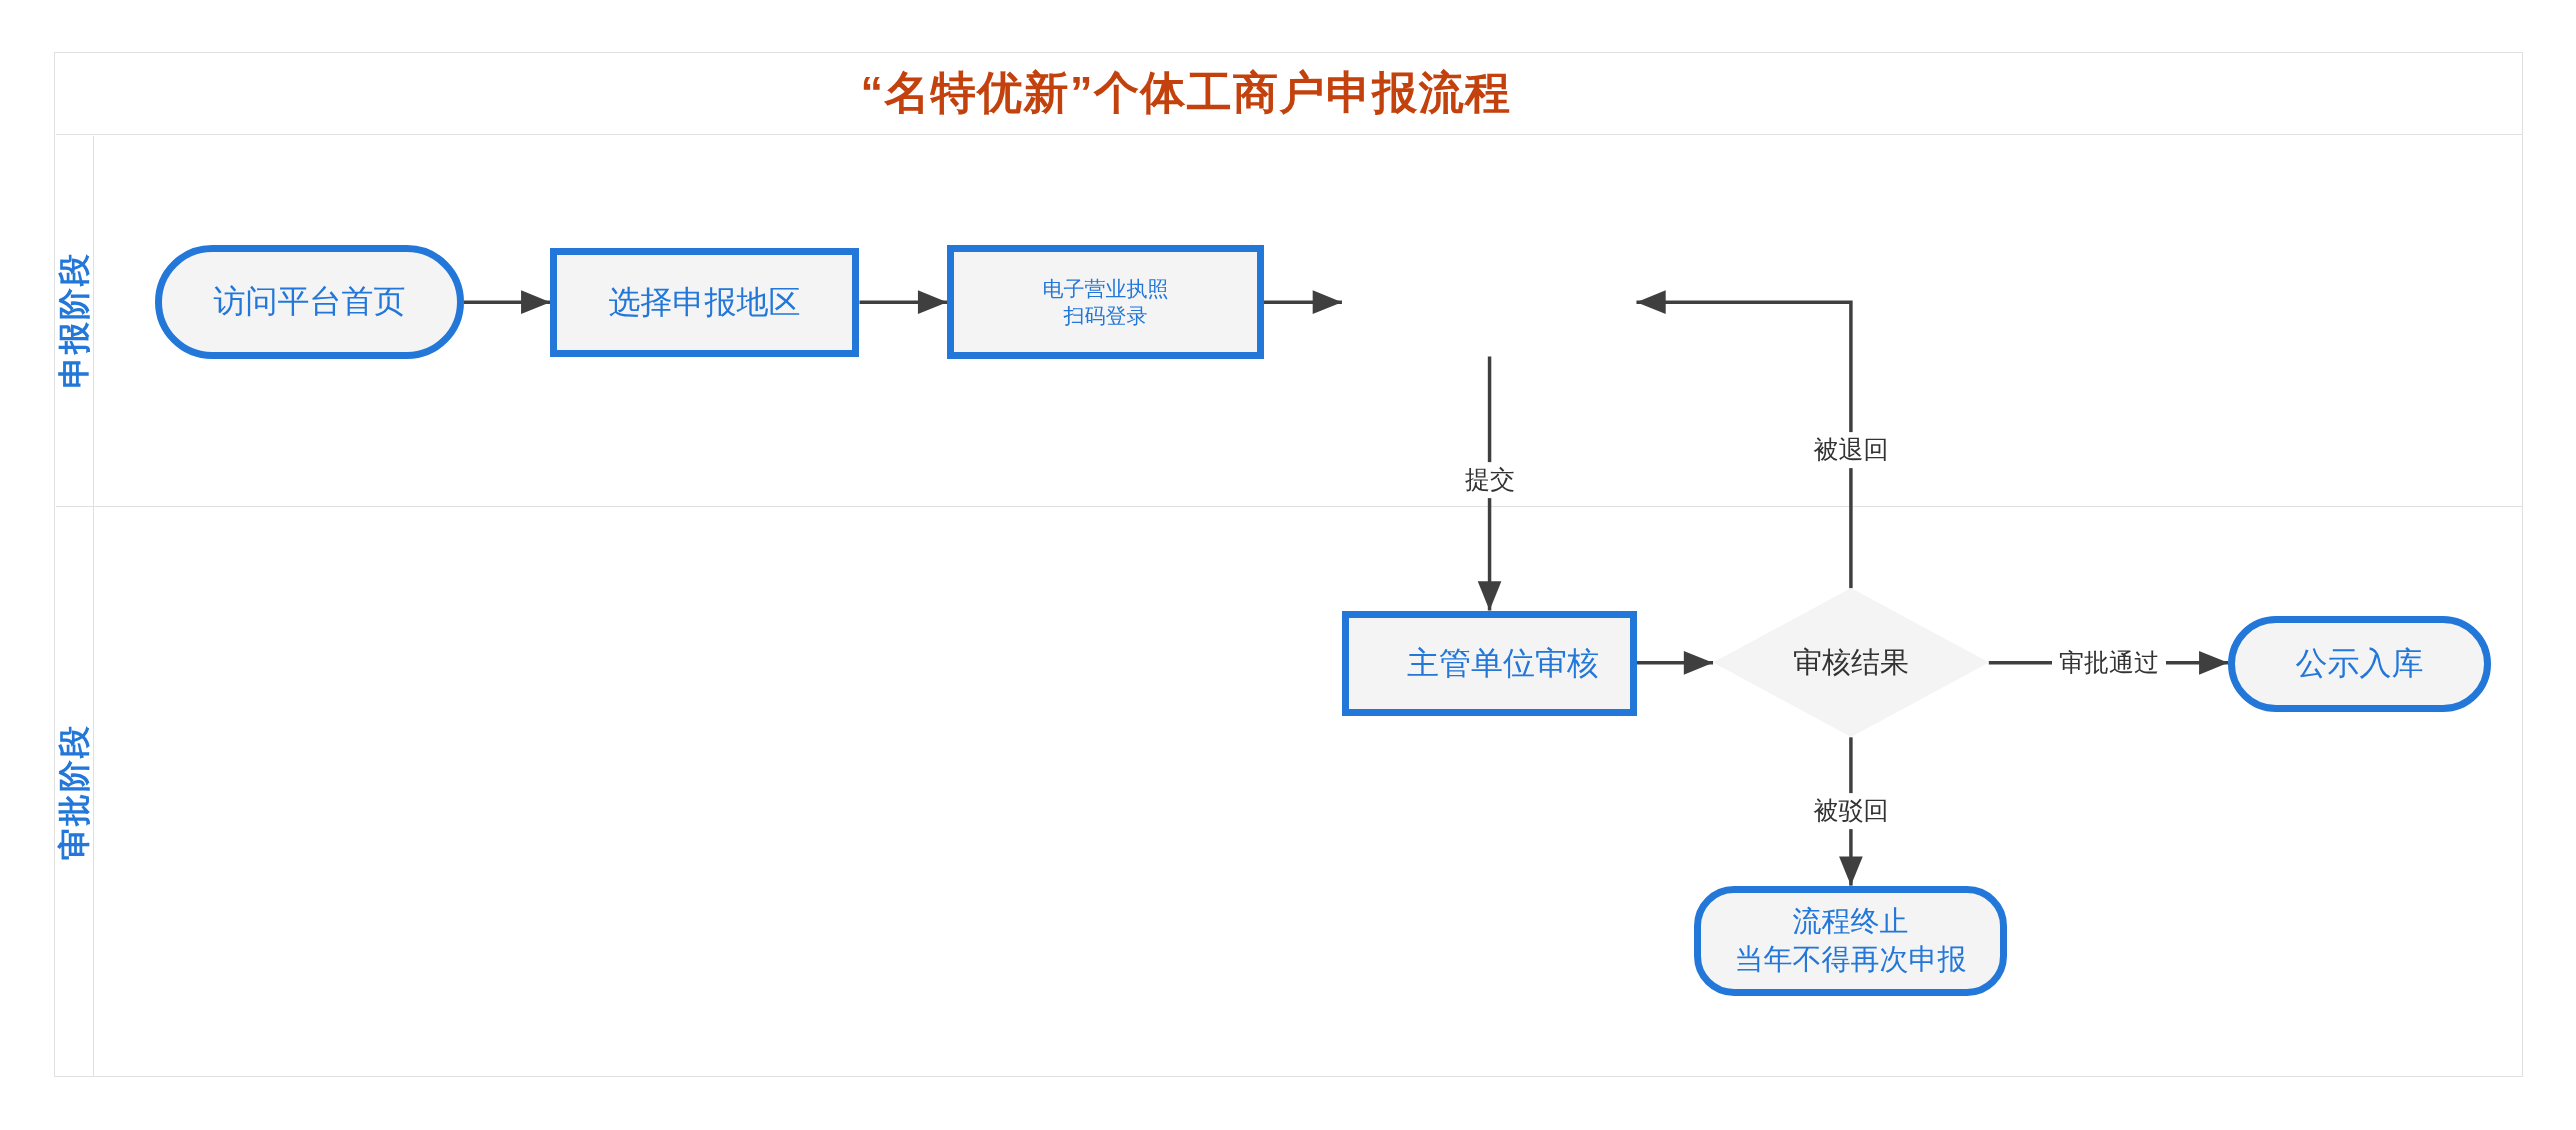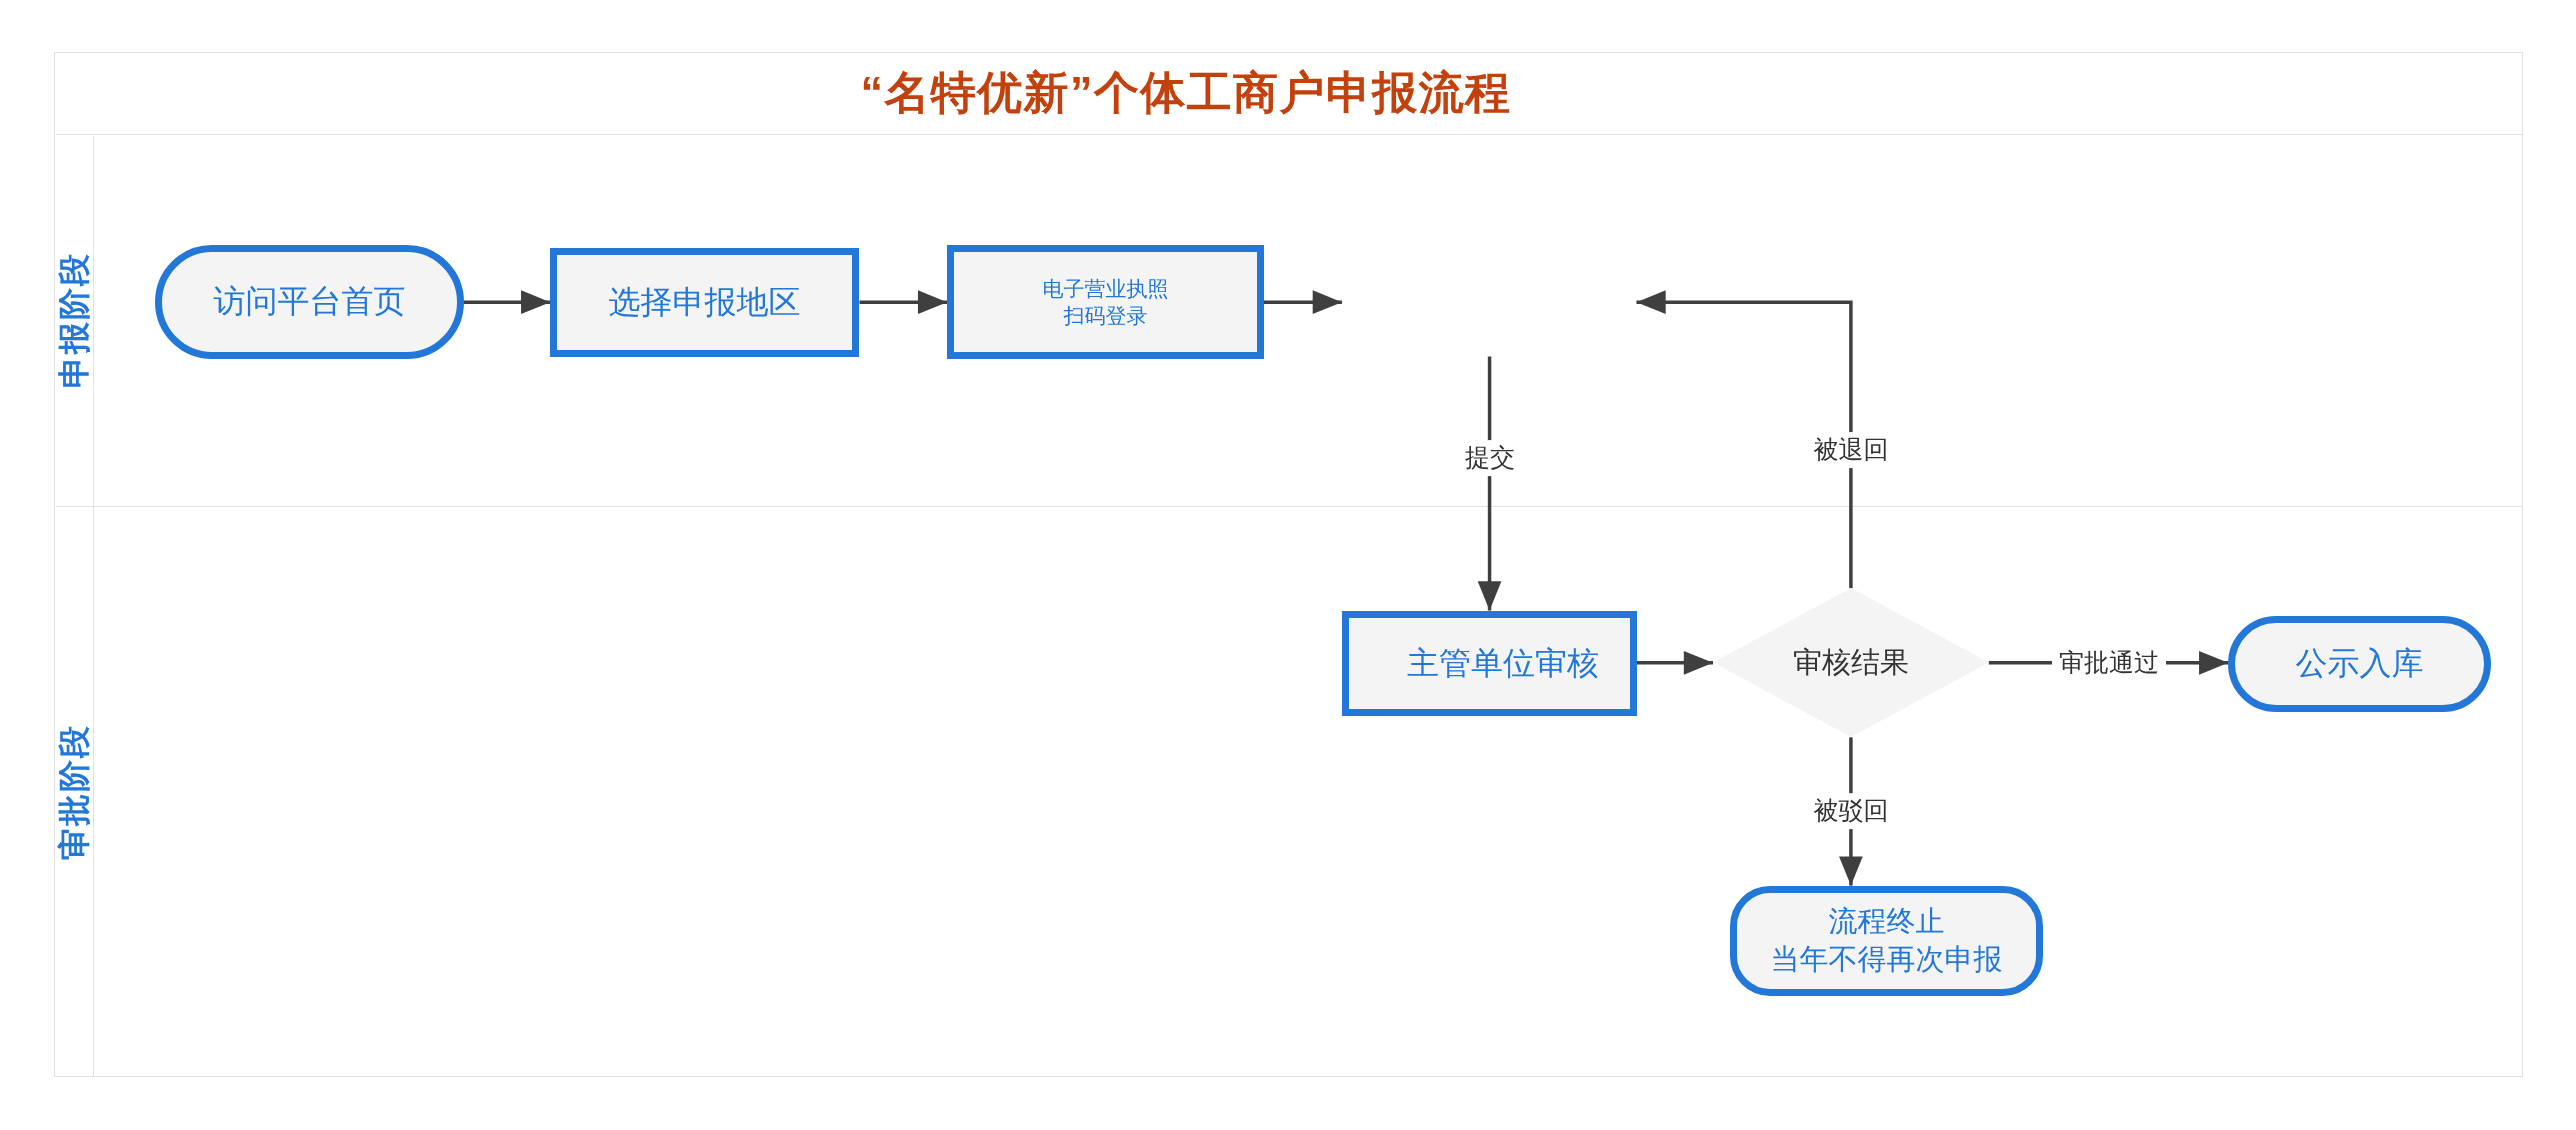--- a/index.html
+++ b/index.html
@@ -56,21 +56,21 @@
     font-size: 32px;
     line-height: 1.3;
   }
   .stadium { border-radius: 57px; }
   .node-visit      { left: 155px;  top: 245px; width: 309px; height: 114px; }
   .node-region     { left: 550px;  top: 248px; width: 309px; height: 109px; justify-content: center; }
   .node-login      { left: 947px; top: 245px; width: 317px; height: 114px; font-size: 21px; }
   .node-fill       { left: 1342px; top: 248px; width: 295px; height: 109px; }
   .node-review     { left: 1342px; top: 611px; width: 295px; height: 105px; padding-left: 27px; }
   .node-publish    { left: 2228px; top: 616px; width: 263px; height: 96px; border-radius: 49px; }
-  .node-terminate  { left: 1694px; top: 886px; width: 313px; height: 110px; border-radius: 40px; font-size: 29px; margin-left: 36px; }
+  .node-terminate  { left: 1694px; top: 886px; width: 313px; height: 110px; border-radius: 40px; font-size: 29px; }
 
   .diamond {
     position: absolute;
     left: 1713px; top: 588px; width: 276px; height: 149px;
     background: #f4f4f5;
     clip-path: polygon(50% 0, 100% 50%, 50% 100%, 0 50%);
     display: flex; align-items: center; justify-content: center;
     font-size: 29px; color: #333333;
   }
 
@@ -80,21 +80,21 @@
 
   .edge-label {
     position: absolute;
     transform: translate(-50%, -50%);
     background: #ffffff;
     padding: 1.4px 7px;
     font-size: 25px;
     color: #333333;
     white-space: nowrap;
   }
-  .lbl-submit   { left: 1490px; top: 458px; }
+  .lbl-submit   { left: 1490px; top: 480px; }
   .lbl-returned { left: 1851px; top: 450px; }
   .lbl-approved { left: 2109px; top: 663px; }
   .lbl-rejected { left: 1851px; top: 811px; }
 </style>
 </head>
 <body>
 
 <div class="canvas">
 
   <div class="frame"></div>

